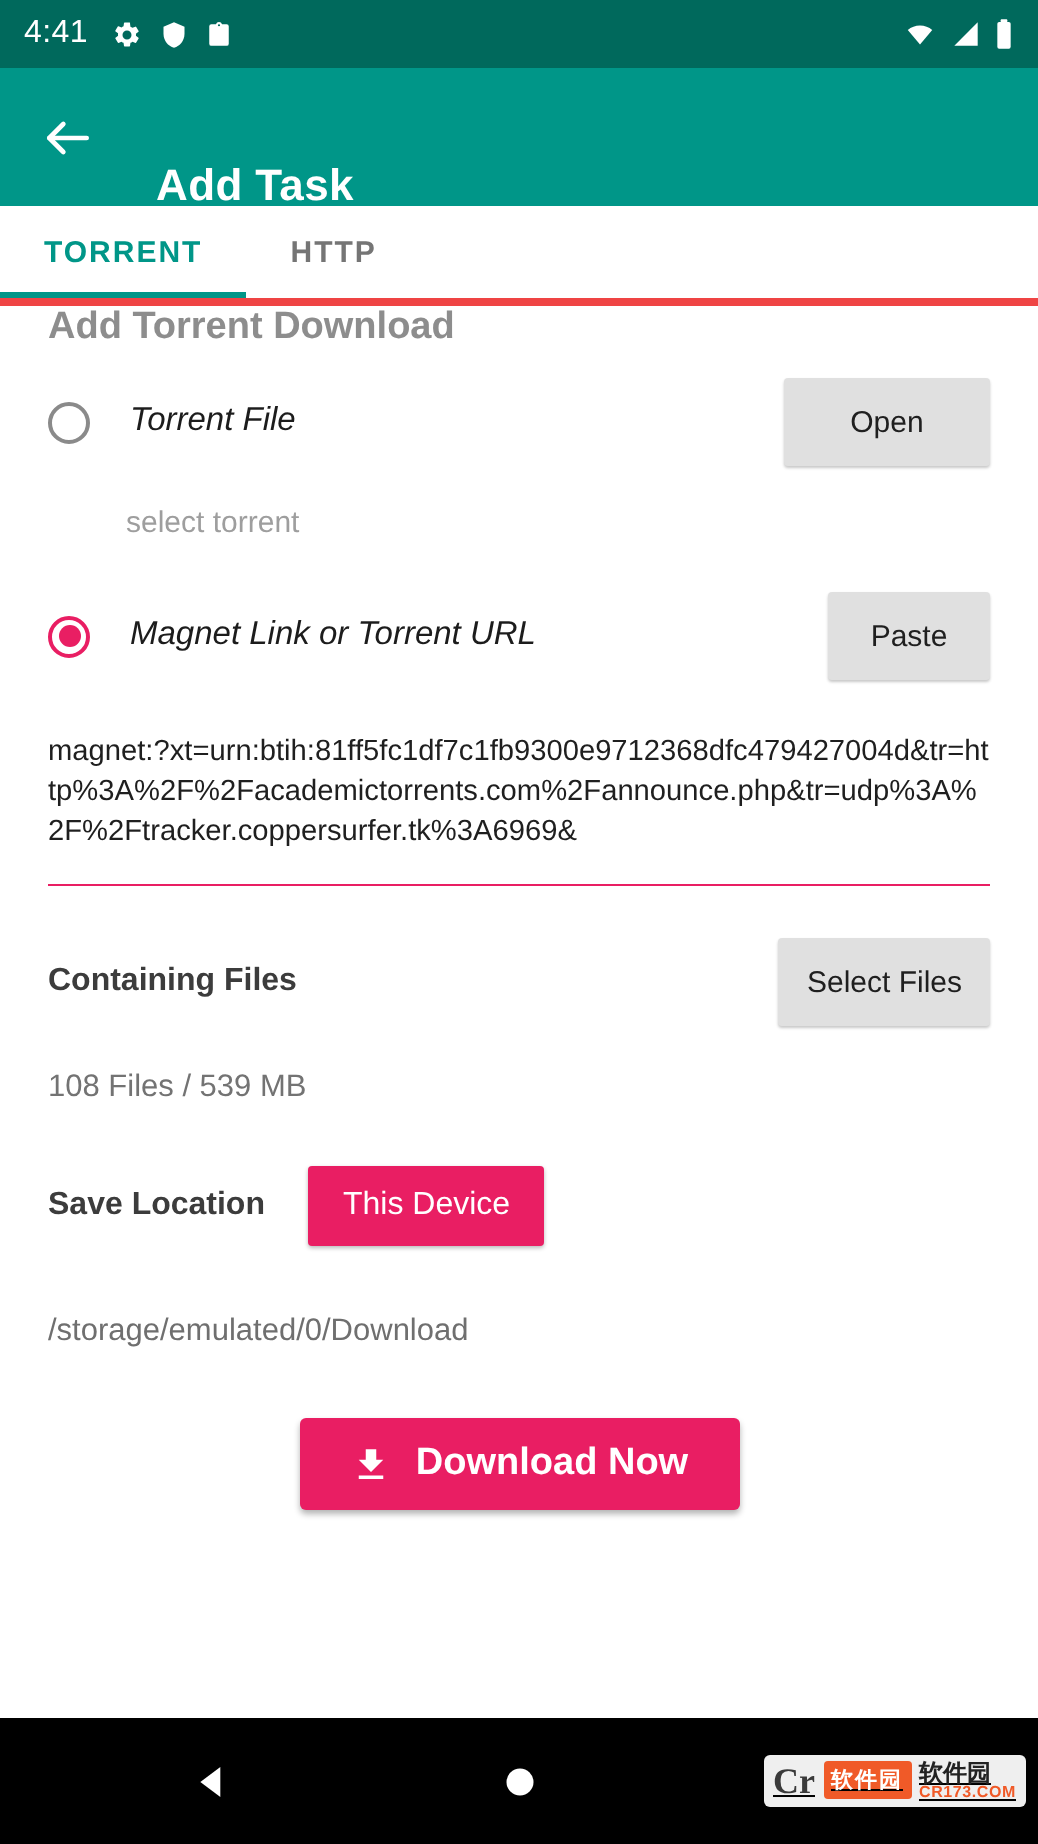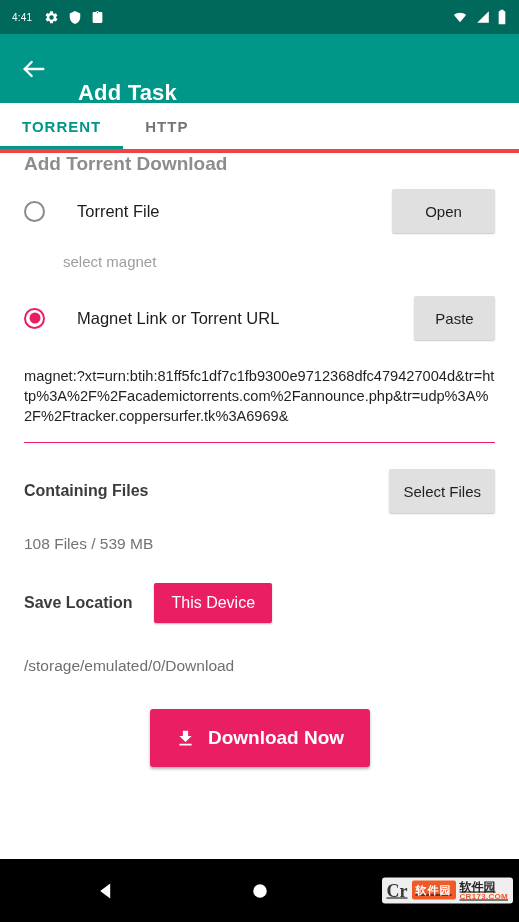--- a/index.html
+++ b/index.html
@@ -10,21 +10,21 @@
     overflow: hidden;
   }
   .phone { position: relative; width: 519px; height: 922px; background: #fff; }
 
   
   .statusbar {
     height: 34px; background: #00695c; color: #fff;
     display: flex; align-items: center; padding: 0 12px;
     font-size: 15px;
   }
-  .status-time { font-size: 10px; letter-spacing: .2px; }
+  .status-time { font-size: 16px; letter-spacing: .2px; }
   .status-left-icons { display: flex; align-items: center; gap: 9px; margin-left: 12px; }
   .status-right { margin-left: auto; display: flex; align-items: center; gap: 6px; }
   .sicon { display: inline-block; line-height: 0; }
 
   
   .appbar {
     height: 69px; background: #009688; color: #fff;
     display: flex; align-items: center; padding: 0 20px;
   }
   .back-arrow { width: 28px; height: 28px; display: inline-block; line-height: 0; cursor: pointer; }
@@ -51,21 +51,21 @@
   
   .content { padding: 0 24px; }
   .section-title {
     font-size: 19px; color: #8d8d8d; font-weight: bold;
     margin-bottom: 10px;
   }
 
   .row {
     display: flex; align-items: center; min-height: 52px; margin-top: 8px;
   }
-  .radio-wrap { display: flex; align-items: center; gap: 32px; flex: 1; cursor: pointer; }
+  .radio-wrap { display: flex; gap: 20px; flex: 1; cursor: pointer; font-style: italic; }
   .radio {
     width: 21px; height: 21px; border-radius: 50%;
     border: 2px solid #8a8a8a; position: relative; flex: none;
   }
   .radio.checked { border-color: #e91e63; }
   .radio.checked::after {
     content: ""; position: absolute; left: 50%; top: 50%;
     transform: translate(-50%,-50%);
     width: 11px; height: 11px; border-radius: 50%; background: #e91e63;
   }
@@ -109,21 +109,21 @@
     height: 40px; padding: 0 17px; border-radius: 2px; cursor: pointer;
     box-shadow: 0 1px 2px rgba(0,0,0,.28);
   }
 
   .path { font-size: 15.5px; color: #6f6f6f; margin-top: 34px; }
 
   .download-wrap { display: flex; justify-content: center; margin-top: 34px; }
   .btn-download {
     background: #e91e63; color: #fff; border: none; cursor: pointer;
     display: flex; align-items: center; justify-content: center; gap: 12px;
-    width: 220px; height: 58px; border-radius: 3px;
+    width: 220px; height: 46px; border-radius: 3px;
     font-size: 19px; font-weight: bold; font-family: inherit;
     box-shadow: 0 2px 3px rgba(0,0,0,.3);
   }
 
   
   .navbar {
     position: absolute; left: 0; bottom: 0; width: 519px; height: 63px;
     background: #000; display: flex; align-items: center; justify-content: center;
   }
   .nav-back, .nav-home, .nav-recent {
@@ -212,21 +212,21 @@
     <div class="section-title">Add Torrent Download</div>
 
     <div class="row">
       <div class="radio-wrap">
         <span class="radio"></span>
         <span class="radio-label">Torrent File</span>
       </div>
       <button class="btn-grey btn-open">Open</button>
     </div>
 
-    <div class="hint">select magnet</div>
+    <div class="hint">select torrent</div>
 
     <div class="row" style="margin-top:22px;">
       <div class="radio-wrap">
         <span class="radio checked"></span>
         <span class="radio-label">Magnet Link or Torrent URL</span>
       </div>
       <button class="btn-grey btn-paste">Paste</button>
     </div>
 
     <div class="magnet-box">

